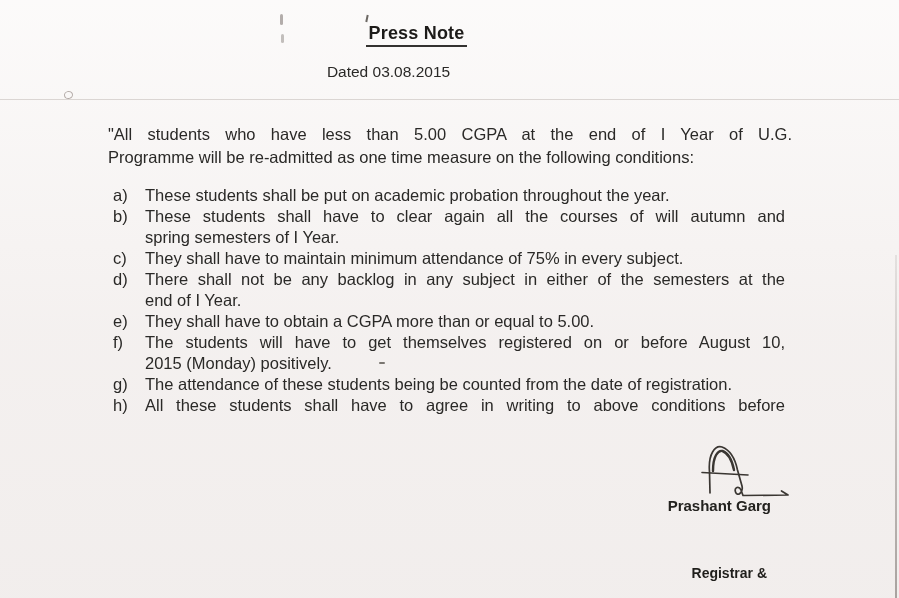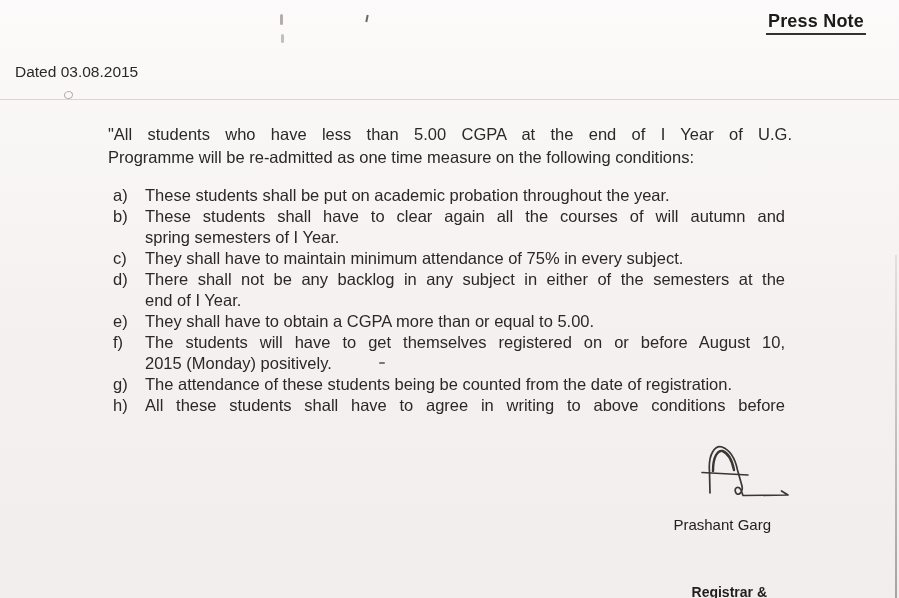--- a/index.html
+++ b/index.html
@@ -5,38 +5,38 @@
   html,body { margin:0; padding:0; }
   .page {
     position: relative;
     width: 899px; height: 598px;
     background: var(--paper, #f8f5f4);
     background-image: linear-gradient(180deg, rgba(255,255,255,0.55) 0%, rgba(120,100,95,0.03) 55%, rgba(120,100,95,0.05) 100%);
     font-family: "Liberation Sans", "DejaVu Sans", sans-serif;
     color: var(--ink, #2a2927);
     overflow: hidden;
   }
-  .title-row { position:absolute; top:10px; left:0; right:0; text-align:right; }
+  .title-row { position:absolute; top:22px; left:0; right:0; text-align:center; }
   .title {
     display:inline-block; transform:translateX(-33px);
     font-size:18px; font-weight:700; letter-spacing:0.2px; color:#1d1b19;
     border-bottom:2px solid rgba(30,28,26,0.9); padding:0 2px 1px 2px; line-height:22px;
   }
-  .date { position:absolute; top:62px; left:0; right:137px; text-align:left; font-size:15.5px; line-height:20px;padding-left:15px; }
+  .date { position:absolute; top:62px; left:0; right:137px; text-align:center; font-size:15.5px; line-height:20px;padding-left:15px; }
   .intro { position:absolute; top:123px; left:108px; width:684px; font-size:16.5px; line-height:23px; }
   .list { position:absolute; top:185px; left:113px; width:672px; font-size:16.5px; line-height:21px; }
   .li { display:flex; align-items:flex-start; }
   .lbl { flex:0 0 32px; }
   .txt { flex:1 1 auto; width:640px; }
   .line { white-space:normal; }
   .jfull { text-align:justify; text-align-last:justify; }
   .sig-svg { position:absolute; left:690px; top:442px; width:105px; height:57px; }
   .sigblock { position:absolute; left:640px; top:494px; width:131px; font-size:14px; line-height:23px; }
   .sline { white-space:nowrap; }
-  .s-name { font-weight:400; font-size:15px; text-align:right; color:#23221f;margin-top:19px; }
+  .s-name { font-weight:700; font-size:15px; text-align:right; color:#23221f; }
   .s-bold { font-weight:700; color:#1f1e1b;margin-top:45px; }
   .alignr { text-align:right; padding-right:4px; }
   
   .art { position:absolute; pointer-events:none; }
   .art-hline { top:99px; left:0; width:899px; height:1px; background:rgba(140,125,120,0.28); }
   .art-ring { left:64px; top:91px; width:7px; height:6px; border:1px solid rgba(120,105,100,0.55); border-radius:50%; transform:rotate(-15deg); }
   .art-vline { left:895px; top:255px; width:2px; height:343px;
     background:linear-gradient(180deg, rgba(100,90,85,0.12), rgba(80,70,65,0.45)); }
   .art-dash { left:379px; top:362px; width:6px; height:2px; background:rgba(70,65,60,0.7); border-radius:1px; }
   .art-speck1 { left:280px; top:14px; width:3px; height:11px; background:rgba(90,80,75,0.45); border-radius:2px; }

